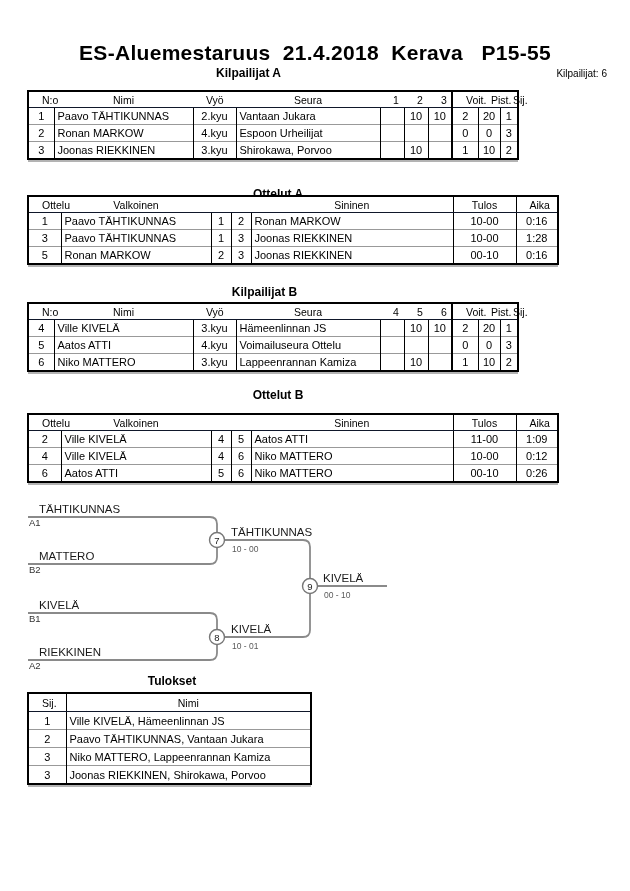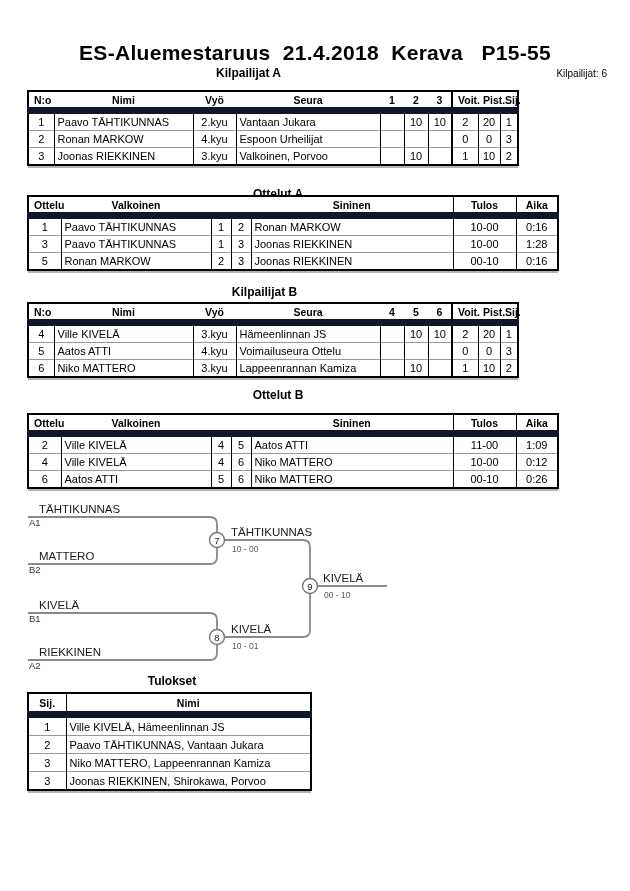--- a/index.html
+++ b/index.html
@@ -13,22 +13,22 @@
   }
   .sec-title { position:absolute; font-size:12px; font-weight:bold; text-align:center; }
   .count-label { position:absolute; top:68px; right:23px; font-size:10px; }
 
   table {
     position:absolute; border-collapse:collapse; table-layout:fixed;
     background:#fff; border:2px solid #000;
     box-shadow:0 3px 0 -1px #b3b3b3;
   }
   th {
-    font-size:10.5px; font-weight:bold; height:15px; padding:0 5px;
-    border-bottom:7px solid #0f172a; white-space:nowrap; overflow:visible;
+    font-size:10.5px; font-weight:normal; height:15px; padding:0 13px;
+    border-bottom:1px solid #0f172a; white-space:nowrap; overflow:visible;
   }
   td {
     font-size:11px; height:16px; padding:0 3px;
     white-space:nowrap; overflow:hidden;
   }
   tbody td + td { border-left:1px solid #000; }
   tbody tr + tr td { border-top:1px solid #999; }
   th.thick, td.thick { border-left:2px solid #000; }
   th.div { border-left:1px solid #000;margin-top:36px; }
   .l { text-align:left; }
@@ -102,21 +102,21 @@
         <td class="c"></td>
         <td class="c"></td>
         <td class="c thick">0</td>
         <td class="c">0</td>
         <td class="c">3</td>
       </tr>
       <tr>
         <td class="c">3</td>
         <td class="l">Joonas RIEKKINEN</td>
         <td class="c">3.kyu</td>
-        <td class="l">Valkoinen, Porvoo</td>
+        <td class="l">Shirokawa, Porvoo</td>
         <td class="c"></td>
         <td class="c">10</td>
         <td class="c"></td>
         <td class="c thick">1</td>
         <td class="c">10</td>
         <td class="c">2</td>
       </tr>
     </tbody>
   </table>
 

